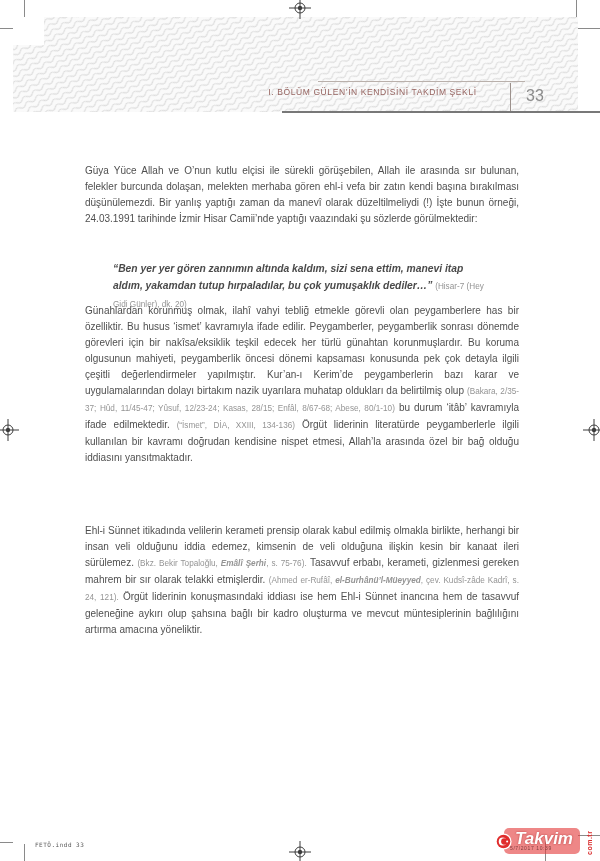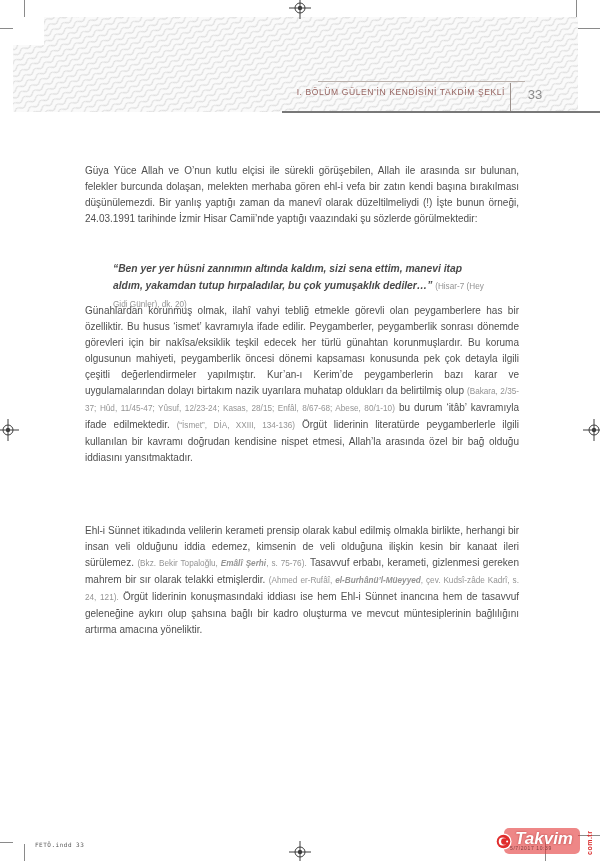--- a/index.html
+++ b/index.html
@@ -11,25 +11,25 @@
   }
   
   .wavy-band { position:absolute; left:13px; top:17px; width:565px; height:95px; }
   .notch { position:absolute; background:#ffffff; }
   .notch-l { left:13px; top:17px; width:31px; height:28px; }
   .crop { position:absolute; background:#8a8a8a; }
   .reg { position:absolute; width:22px; height:22px; }
   
   .rule-top    { position:absolute; left:318px; top:81px;  width:207px; height:1px; background:#b9b0ab; }
   .rule-main   { position:absolute; left:282px; top:111px; width:318px; height:2px; background:#787878; }
-  .head-title  { position:absolute; left:240px; top:87px; width:265px; text-align:right;
+  .head-title  { position:absolute; left:240px; top:87px; width:265px; text-align:center;
                  font-size:8.5px; letter-spacing:.6px; color:#96635f; }
   .head-divider{ position:absolute; left:510px; top:83px; width:1px; height:28px; background:#9c918c; }
   .page-num    { position:absolute; left:512px; top:87px; width:46px; text-align:center;
-                 font-size:13px; color:#8c8c8c; }
+                 font-size:16px; color:#8c8c8c; }
   
   .heading { position:absolute; left:85px; top:130px; font-style:italic; font-weight:700;
              font-size:16.5px; color:#c12a30; }
   .heading .num { display:inline-block; width:37px; }
   .para { position:absolute; left:85px; width:434px; font-size:10px; line-height:16px;
           text-align:justify; color:#4f4f4f; }
   .p1 { top:163px; }
   .p2 { top:303px; }
   .p3 { top:487px;margin-top:36px; }
   .quote { position:absolute; left:113px; top:261px; width:378px;
@@ -106,21 +106,21 @@
   <div class="rule-top"></div>
   <div class="head-title">I. BÖLÜM GÜLEN’İN KENDİSİNİ TAKDİM ŞEKLİ</div>
   <div class="head-divider"></div>
   <div class="page-num">33</div>
   <div class="rule-main"></div>
 
 
   <div class="para p1">Güya Yüce Allah ve O’nun kutlu elçisi ile sürekli görüşebilen, Allah ile arasında sır bulunan, felekler burcunda dolaşan, melekten merhaba gören ehl-i vefa bir zatın kendi başına bırakılması düşünülemezdi. Bir yanlış yaptığı zaman da manevî olarak düzeltilmeliydi (!) İşte bunun örneği, 24.03.1991 tarihinde İzmir Hisar Camii’nde yaptığı vaazındaki şu sözlerde görülmektedir:</div>
 
   <div class="quote">
-    <span>“Ben yer yer hüsni zannımın altında kaldım, sizi sena ettim, manevi itap aldım, yakamdan tutup hırpaladılar, bu çok yumuşaklık dediler…” </span><span class="cite">(Hisar-7 (Hey Gidi Günler), dk. 20)</span>
+    <span>“Ben yer yer gören zannımın altında kaldım, sizi sena ettim, manevi itap aldım, yakamdan tutup hırpaladılar, bu çok yumuşaklık dediler…” </span><span class="cite">(Hisar-7 (Hey Gidi Günler), dk. 20)</span>
   </div>
 
   <div class="para p2">
     <span>Günahlardan korunmuş olmak, ilahî vahyi tebliğ etmekle görevli olan peygamberlere has bir özelliktir. Bu husus ‘ismet’ kavramıyla ifade edilir. Peygamberler, peygamberlik sonrası dönemde görevleri için bir nakîsa/eksiklik teşkil edecek her türlü günahtan korunmuşlardır. Bu koruma olgusunun mahiyeti, peygamberlik öncesi dönemi kapsaması konusunda pek çok detayla ilgili çeşitli değerlendirmeler yapılmıştır. Kur’an-ı Kerim’de peygamberlerin bazı karar ve uygulamalarından dolayı birtakım nazik uyarılara muhatap oldukları da belirtilmiş olup </span><span class="cite">(Bakara, 2/35-37; Hûd, 11/45-47; Yûsuf, 12/23-24; Kasas, 28/15; Enfâl, 8/67-68; Abese, 80/1-10)</span><span> bu durum ‘itâb’ kavramıyla ifade edilmektedir. </span><span class="cite">(“İsmet”, DİA, XXIII, 134-136)</span><span> Örgüt liderinin literatürde peygamberlerle ilgili kullanılan bir kavramı doğrudan kendisine nispet etmesi, Allah’la arasında özel bir bağ olduğu iddiasını yansıtmaktadır.</span>
   </div>
 
   <div class="para p3">
     <span>Ehl-i Sünnet itikadında velilerin kerameti prensip olarak kabul edilmiş olmakla birlikte, herhangi bir insan veli olduğunu iddia edemez, kimsenin de veli olduğuna ilişkin kesin bir kanaat ileri sürülemez. </span><span class="cite">(Bkz. Bekir Topaloğlu, </span><span class="cite cite-title">Emâlî Şerhi</span><span class="cite">, s. 75-76).</span><span> Tasavvuf erbabı, kerameti, gizlenmesi gereken mahrem bir sır olarak telakki etmişlerdir. </span><span class="cite">(Ahmed er-Rufâî, </span><span class="cite cite-title">el-Burhânü’l-Müeyyed</span><span class="cite">, çev. Kudsî-zâde Kadrî, s. 24, 121).</span><span> Örgüt liderinin konuşmasındaki iddiası ise hem Ehl-i Sünnet inancına hem de tasavvuf geleneğine aykırı olup şahsına bağlı bir kadro oluşturma ve mevcut müntesiplerinin bağlılığını artırma amacına yöneliktir.</span>
   </div>
 

